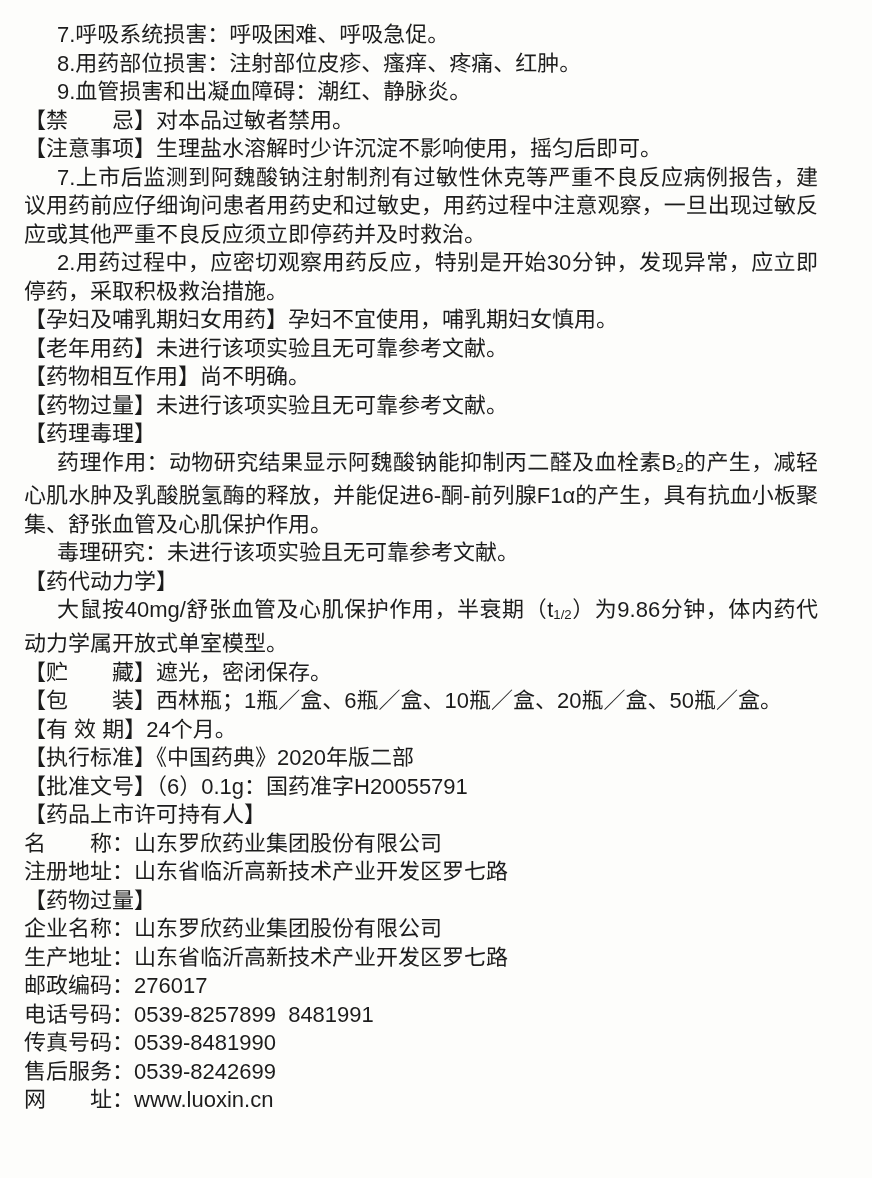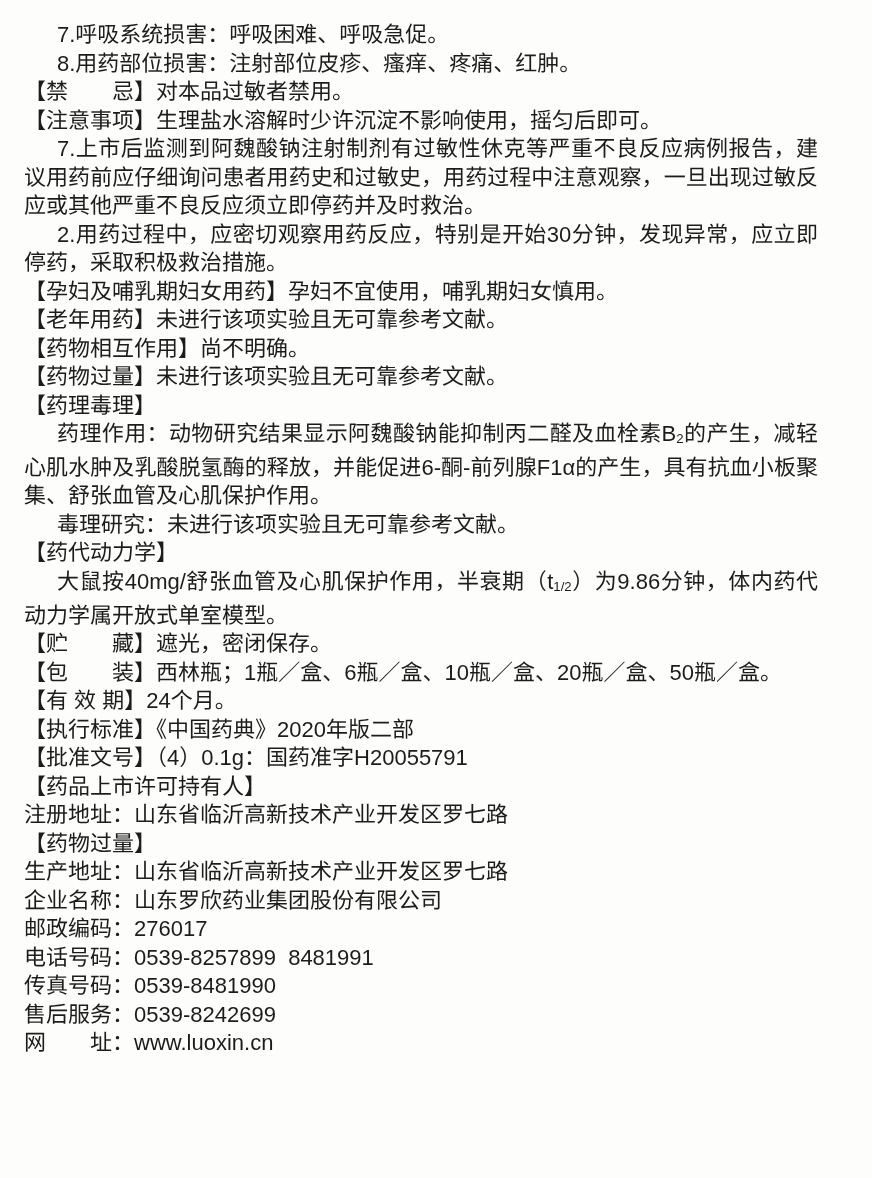--- a/index.html
+++ b/index.html
@@ -34,42 +34,44 @@
     vertical-align: -0.18em;
   }
 </style>
 </head>
 <body>
 
 <main class="sheet">
   <section id="document-body">
       <p class="para indent"><span class="seg">7.呼吸系统损害：呼吸困难、呼吸急促。</span></p>
       <p class="para indent"><span class="seg">8.用药部位损害：注射部位皮疹、瘙痒、疼痛、红肿。</span></p>
+      <p class="para indent"><span class="seg">9.血管损害和出凝血障碍：潮红、静脉炎。</span></p>
       <p class="para flush"><span class="seg">【禁　　忌】对本品过敏者禁用。</span></p>
       <p class="para flush"><span class="seg">【注意事项】生理盐水溶解时少许沉淀不影响使用，摇匀后即可。</span></p>
       <p class="para indent"><span class="seg">7.上市后监测到阿魏酸钠注射制剂有过敏性休克等严重不良反应病例报告，建议用药前应仔细询问患者用药史和过敏史，用药过程中注意观察，一旦出现过敏反应或其他严重不良反应须立即停药并及时救治。</span></p>
       <p class="para indent"><span class="seg">2.用药过程中，应密切观察用药反应，特别是开始30分钟，发现异常，应立即停药，采取积极救治措施。</span></p>
       <p class="para flush"><span class="seg">【孕妇及哺乳期妇女用药】孕妇不宜使用，哺乳期妇女慎用。</span></p>
       <p class="para flush"><span class="seg">【老年用药】未进行该项实验且无可靠参考文献。</span></p>
       <p class="para flush"><span class="seg">【药物相互作用】尚不明确。</span></p>
       <p class="para flush"><span class="seg">【药物过量】未进行该项实验且无可靠参考文献。</span></p>
       <p class="para flush"><span class="seg">【药理毒理】</span></p>
       <p class="para indent"><span class="seg">药理作用：动物研究结果显示阿魏酸钠能抑制丙二醛及血栓素B</span><span class="seg sub">2</span><span class="seg">的产生，减轻心肌水肿及乳酸脱氢酶的释放，并能促进6-酮-前列腺F1α的产生，具有抗血小板聚集、舒张血管及心肌保护作用。</span></p>
       <p class="para indent"><span class="seg">毒理研究：未进行该项实验且无可靠参考文献。</span></p>
       <p class="para flush"><span class="seg">【药代动力学】</span></p>
       <p class="para indent"><span class="seg">大鼠按40mg/舒张血管及心肌保护作用，半衰期（t</span><span class="seg sub">1/2</span><span class="seg">）为9.86分钟，体内药代动力学属开放式单室模型。</span></p>
       <p class="para flush"><span class="seg">【贮　　藏】遮光，密闭保存。</span></p>
       <p class="para flush"><span class="seg">【包　　装】西林瓶；1瓶／盒、6瓶／盒、10瓶／盒、20瓶／盒、50瓶／盒。</span></p>
       <p class="para flush"><span class="seg">【有 效 期】24个月。</span></p>
       <p class="para flush"><span class="seg">【执行标准】《中国药典》2020年版二部</span></p>
-      <p class="para flush"><span class="seg">【批准文号】（4）0.1g：国药准字H20055791</span></p>
+      <p class="para flush"><span class="seg">【批准文号】（6）0.1g：国药准字H20055791</span></p>
       <p class="para flush"><span class="seg">【药品上市许可持有人】</span></p>
+      <p class="para flush"><span class="seg">名　　称：山东罗欣药业集团股份有限公司</span></p>
       <p class="para flush"><span class="seg">注册地址：山东省临沂高新技术产业开发区罗七路</span></p>
       <p class="para flush"><span class="seg">【药物过量】</span></p>
+      <p class="para flush"><span class="seg">企业名称：山东罗欣药业集团股份有限公司</span></p>
       <p class="para flush"><span class="seg">生产地址：山东省临沂高新技术产业开发区罗七路</span></p>
-      <p class="para flush"><span class="seg">企业名称：山东罗欣药业集团股份有限公司</span></p>
       <p class="para flush"><span class="seg">邮政编码：276017</span></p>
       <p class="para flush"><span class="seg">电话号码：0539-8257899  8481991</span></p>
       <p class="para flush"><span class="seg">传真号码：0539-8481990</span></p>
       <p class="para flush"><span class="seg">售后服务：0539-8242699</span></p>
       <p class="para flush"><span class="seg">网　　址：www.luoxin.cn</span></p>
     </section>
 </main>
 
 </body></html>

